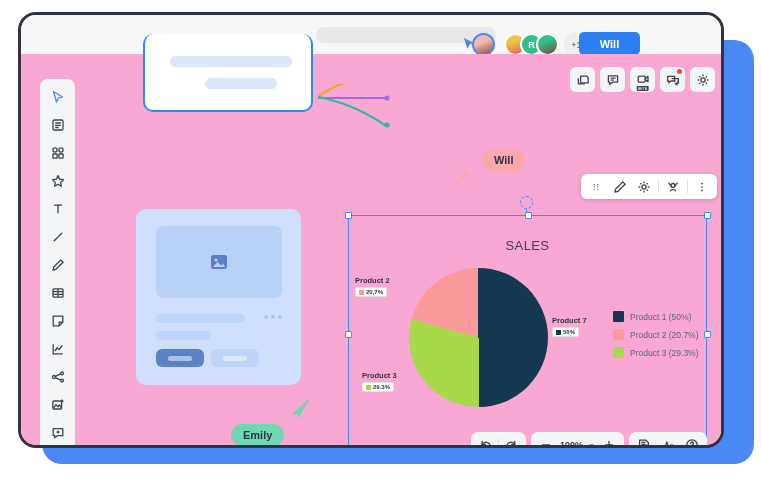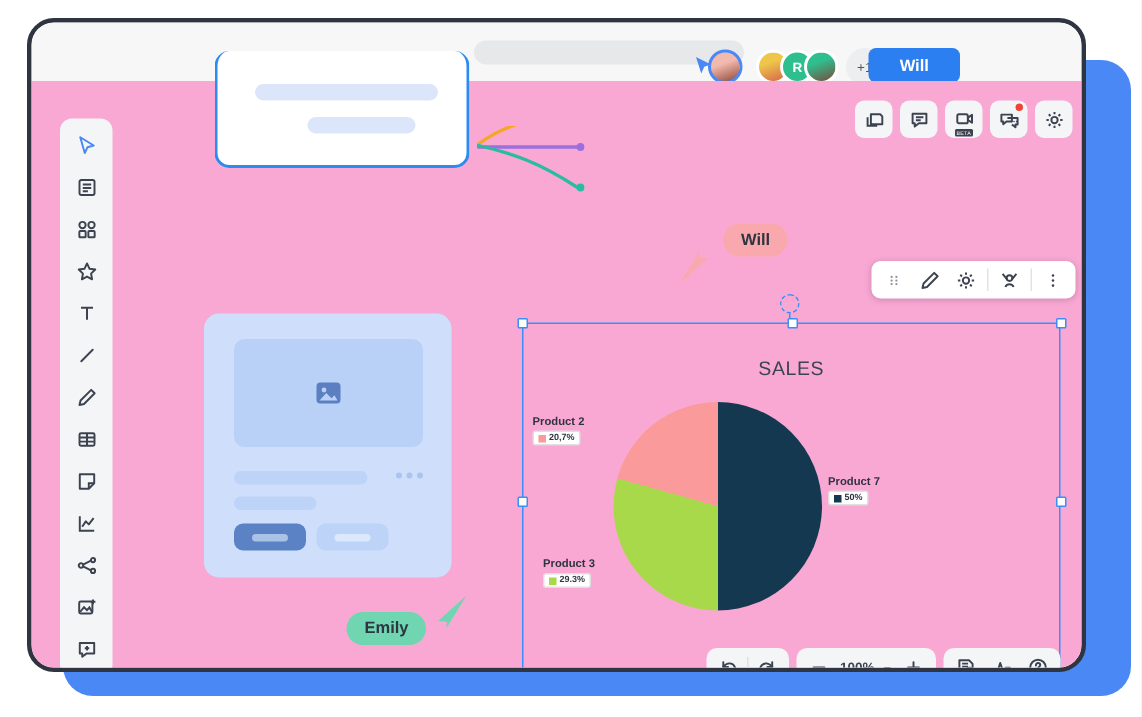--- a/index.html
+++ b/index.html
@@ -134,21 +134,21 @@
              background:#bdd3f8; border-radius:6px; }
   .mock-b2 em { position:absolute; left:12px; top:7px; width:24px; height:5px;
                 background:#dce8fb; border-radius:3px; display:block; }
 
   
   .label-pill {
     position:absolute; border-radius:12px; color:#2e3440; font-size:11px;
     font-weight:bold; padding:5px 12px;
   }
   .pill-will { left:461px; top:95px; background:#f9a9ad; }
-  .pill-emily { left:210px; top:354px; background:#6fd6b1;text-align:center; }
+  .pill-emily { left:210px; top:370px; background:#6fd6b1;text-align:center; }
   .arrow-will { position:absolute; left:430px; top:112px; }
   .arrow-emily { position:absolute; left:266px; top:340px; }
 
   
   .connectors { position:absolute; left:290px; top:30px; }
 
   
   .sel-box {
     position:absolute; left:327px; top:161px; width:359px; height:238px;
     border:1.3px solid #3b8ef5;
@@ -304,20 +304,34 @@
         </div>
 
         <div class="dlabel" style="left:13px; top:155px;">
           <div>Product 3</div>
           <span class="dval">
             <i style="background:#a7d94a"></i>
             <b>29.3%</b>
           </span>
         </div>
 
+        <div class="legend">
+          <div class="lrow">
+            <i style="background:#14384f"></i>
+            <span>Product 1 (50%)</span>
+          </div>
+          <div class="lrow">
+            <i style="background:#fa9a9a"></i>
+            <span>Product 2 (20.7%)</span>
+          </div>
+          <div class="lrow">
+            <i style="background:#a7d94a"></i>
+            <span>Product 3 (29.3%)</span>
+          </div>
+        </div>
 
         <div class="handle" style="left:-4px;  top:-4px;"></div>
         <div class="handle" style="left:176px; top:-4px;"></div>
         <div class="handle" style="left:355px; top:-4px;"></div>
         <div class="handle" style="left:-4px;  top:115px;"></div>
         <div class="handle" style="left:355px; top:115px;"></div>
 
       </div>
 
       <div class="rail">

